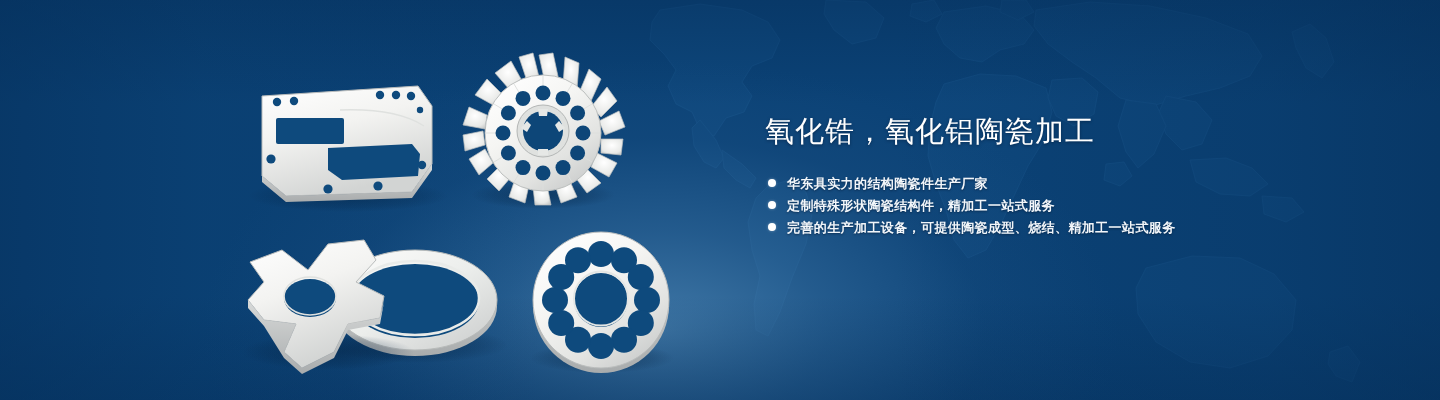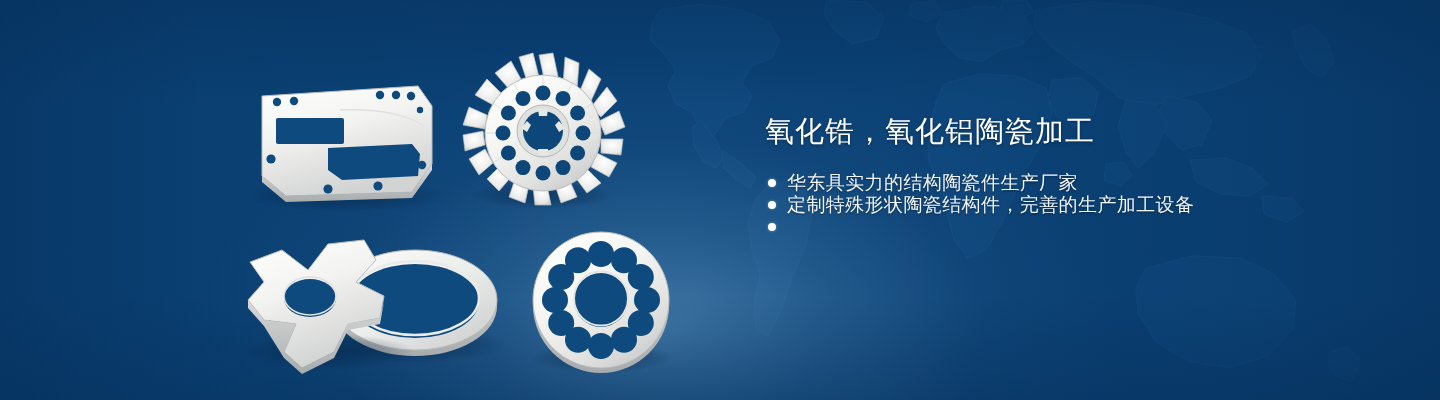--- a/index.html
+++ b/index.html
@@ -90,24 +90,25 @@
   }
   .bullet-dot {
     position:absolute;
     left:3px; top:7px;
     width:8px; height:8px;
     border-radius:50%;
     background:#ffffff;
     box-shadow:0 0 3px rgba(255,255,255,0.35);
   }
   .bullet-text {
-    font-size:19px;
+    font-size:13px;
     color:#f2f6fa;
     letter-spacing:0.4px;
     text-shadow:0 1px 2px rgba(0,18,40,0.5);
+    font-weight:bold;
   }
 </style>
 </head>
 <body>
 
 <div id="banner">
 
   <div class="bg-base"></div>
 
   <div class="bg-map">
@@ -329,20 +330,21 @@
 
     <div class="headline">氧化锆，氧化铝陶瓷加工</div>
 
     <ul class="bullets">
       <li class="bullet">
         <span class="bullet-dot"></span>
         <span class="bullet-text">华东具实力的结构陶瓷件生产厂家</span>
       </li>
       <li class="bullet">
         <span class="bullet-dot"></span>
-        <span class="bullet-text">定制特殊形状陶瓷结构件，完善的生产加工设备</span>
+        <span class="bullet-text">定制特殊形状陶瓷结构件，精加工一站式服务</span>
       </li>
       <li class="bullet">
         <span class="bullet-dot"></span>
+        <span class="bullet-text">完善的生产加工设备，可提供陶瓷成型、烧结、精加工一站式服务</span>
       </li>
     </ul>
   </div>
 </div>
 
 </body></html>

